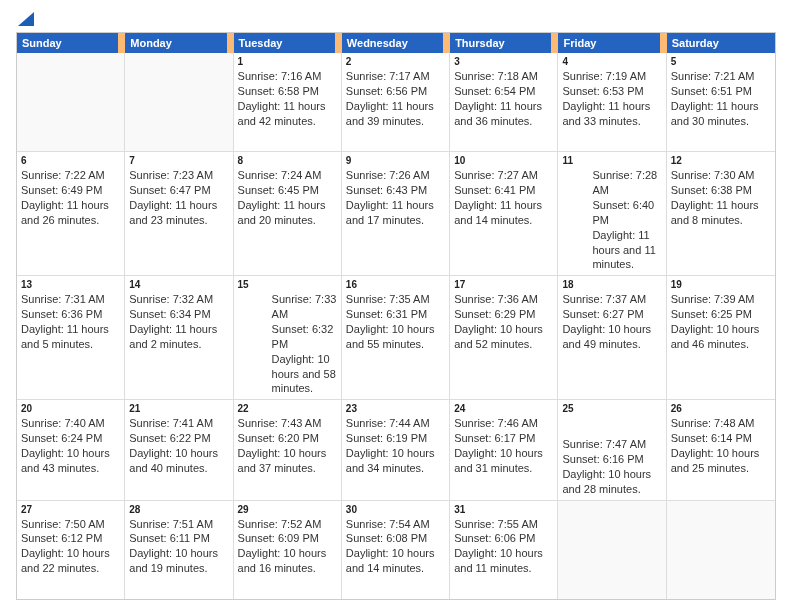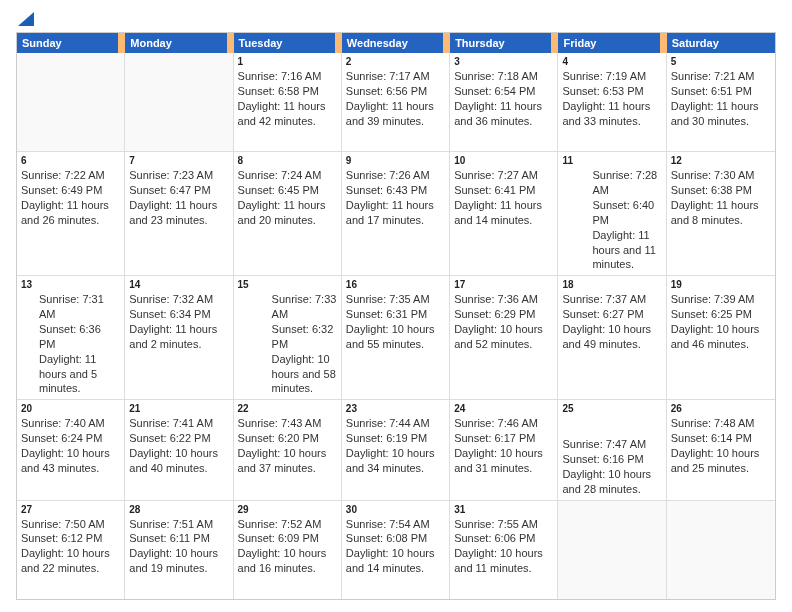--- a/index.html
+++ b/index.html
@@ -206,21 +206,21 @@
           <div class="cal-cell">
             <div class="day-num">12</div>
             <div class="cell-text" style="white-space: pre-line;">Sunrise: 7:30 AM
 Sunset: 6:38 PM
 Daylight: 11 hours and 8 minutes.</div>
           </div>
         </div>
         <div class="cal-row">
           <div class="cal-cell">
             <div class="day-num">13</div>
-            <div class="cell-text" style="white-space: pre-line; margin-left: 18px;">Sunrise: 7:31 AM
+            <div class="cell-text" style="white-space: pre-line;">Sunrise: 7:31 AM
 Sunset: 6:36 PM
 Daylight: 11 hours and 5 minutes.</div>
           </div>
           <div class="cal-cell">
             <div class="day-num">14</div>
             <div class="cell-text" style="white-space: pre-line;">Sunrise: 7:32 AM
 Sunset: 6:34 PM
 Daylight: 11 hours and 2 minutes.</div>
           </div>
           <div class="cal-cell">

